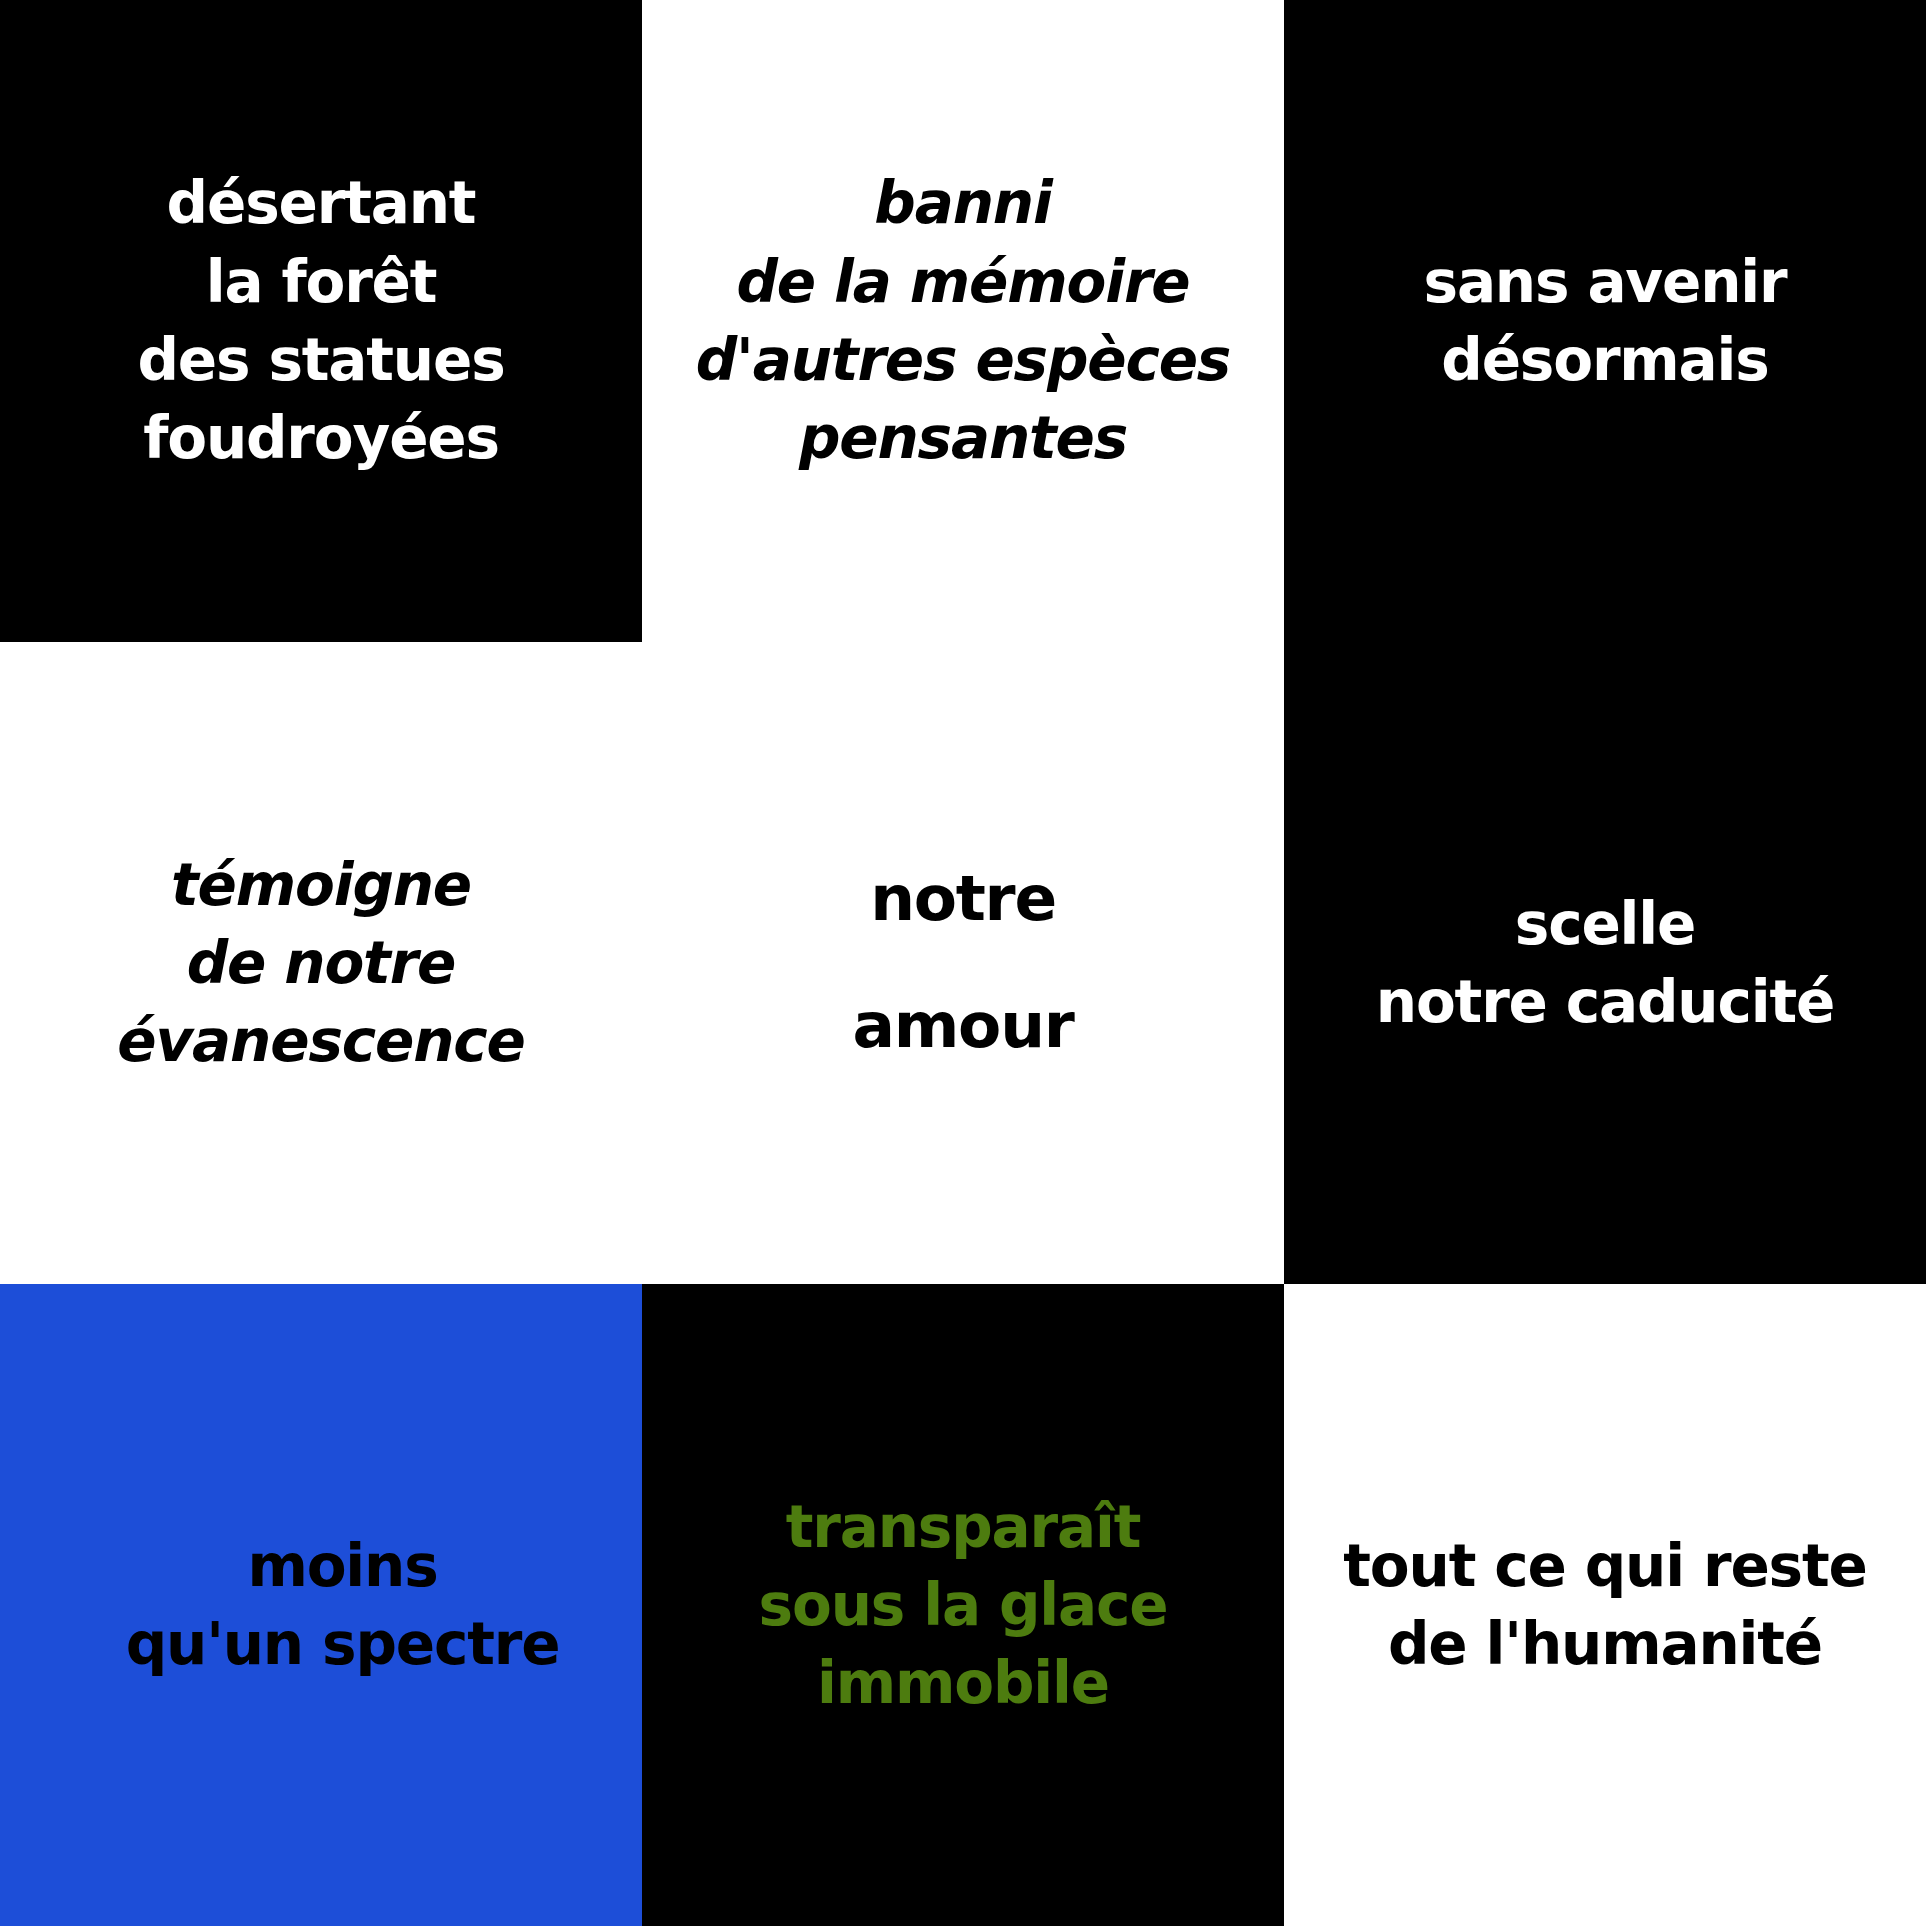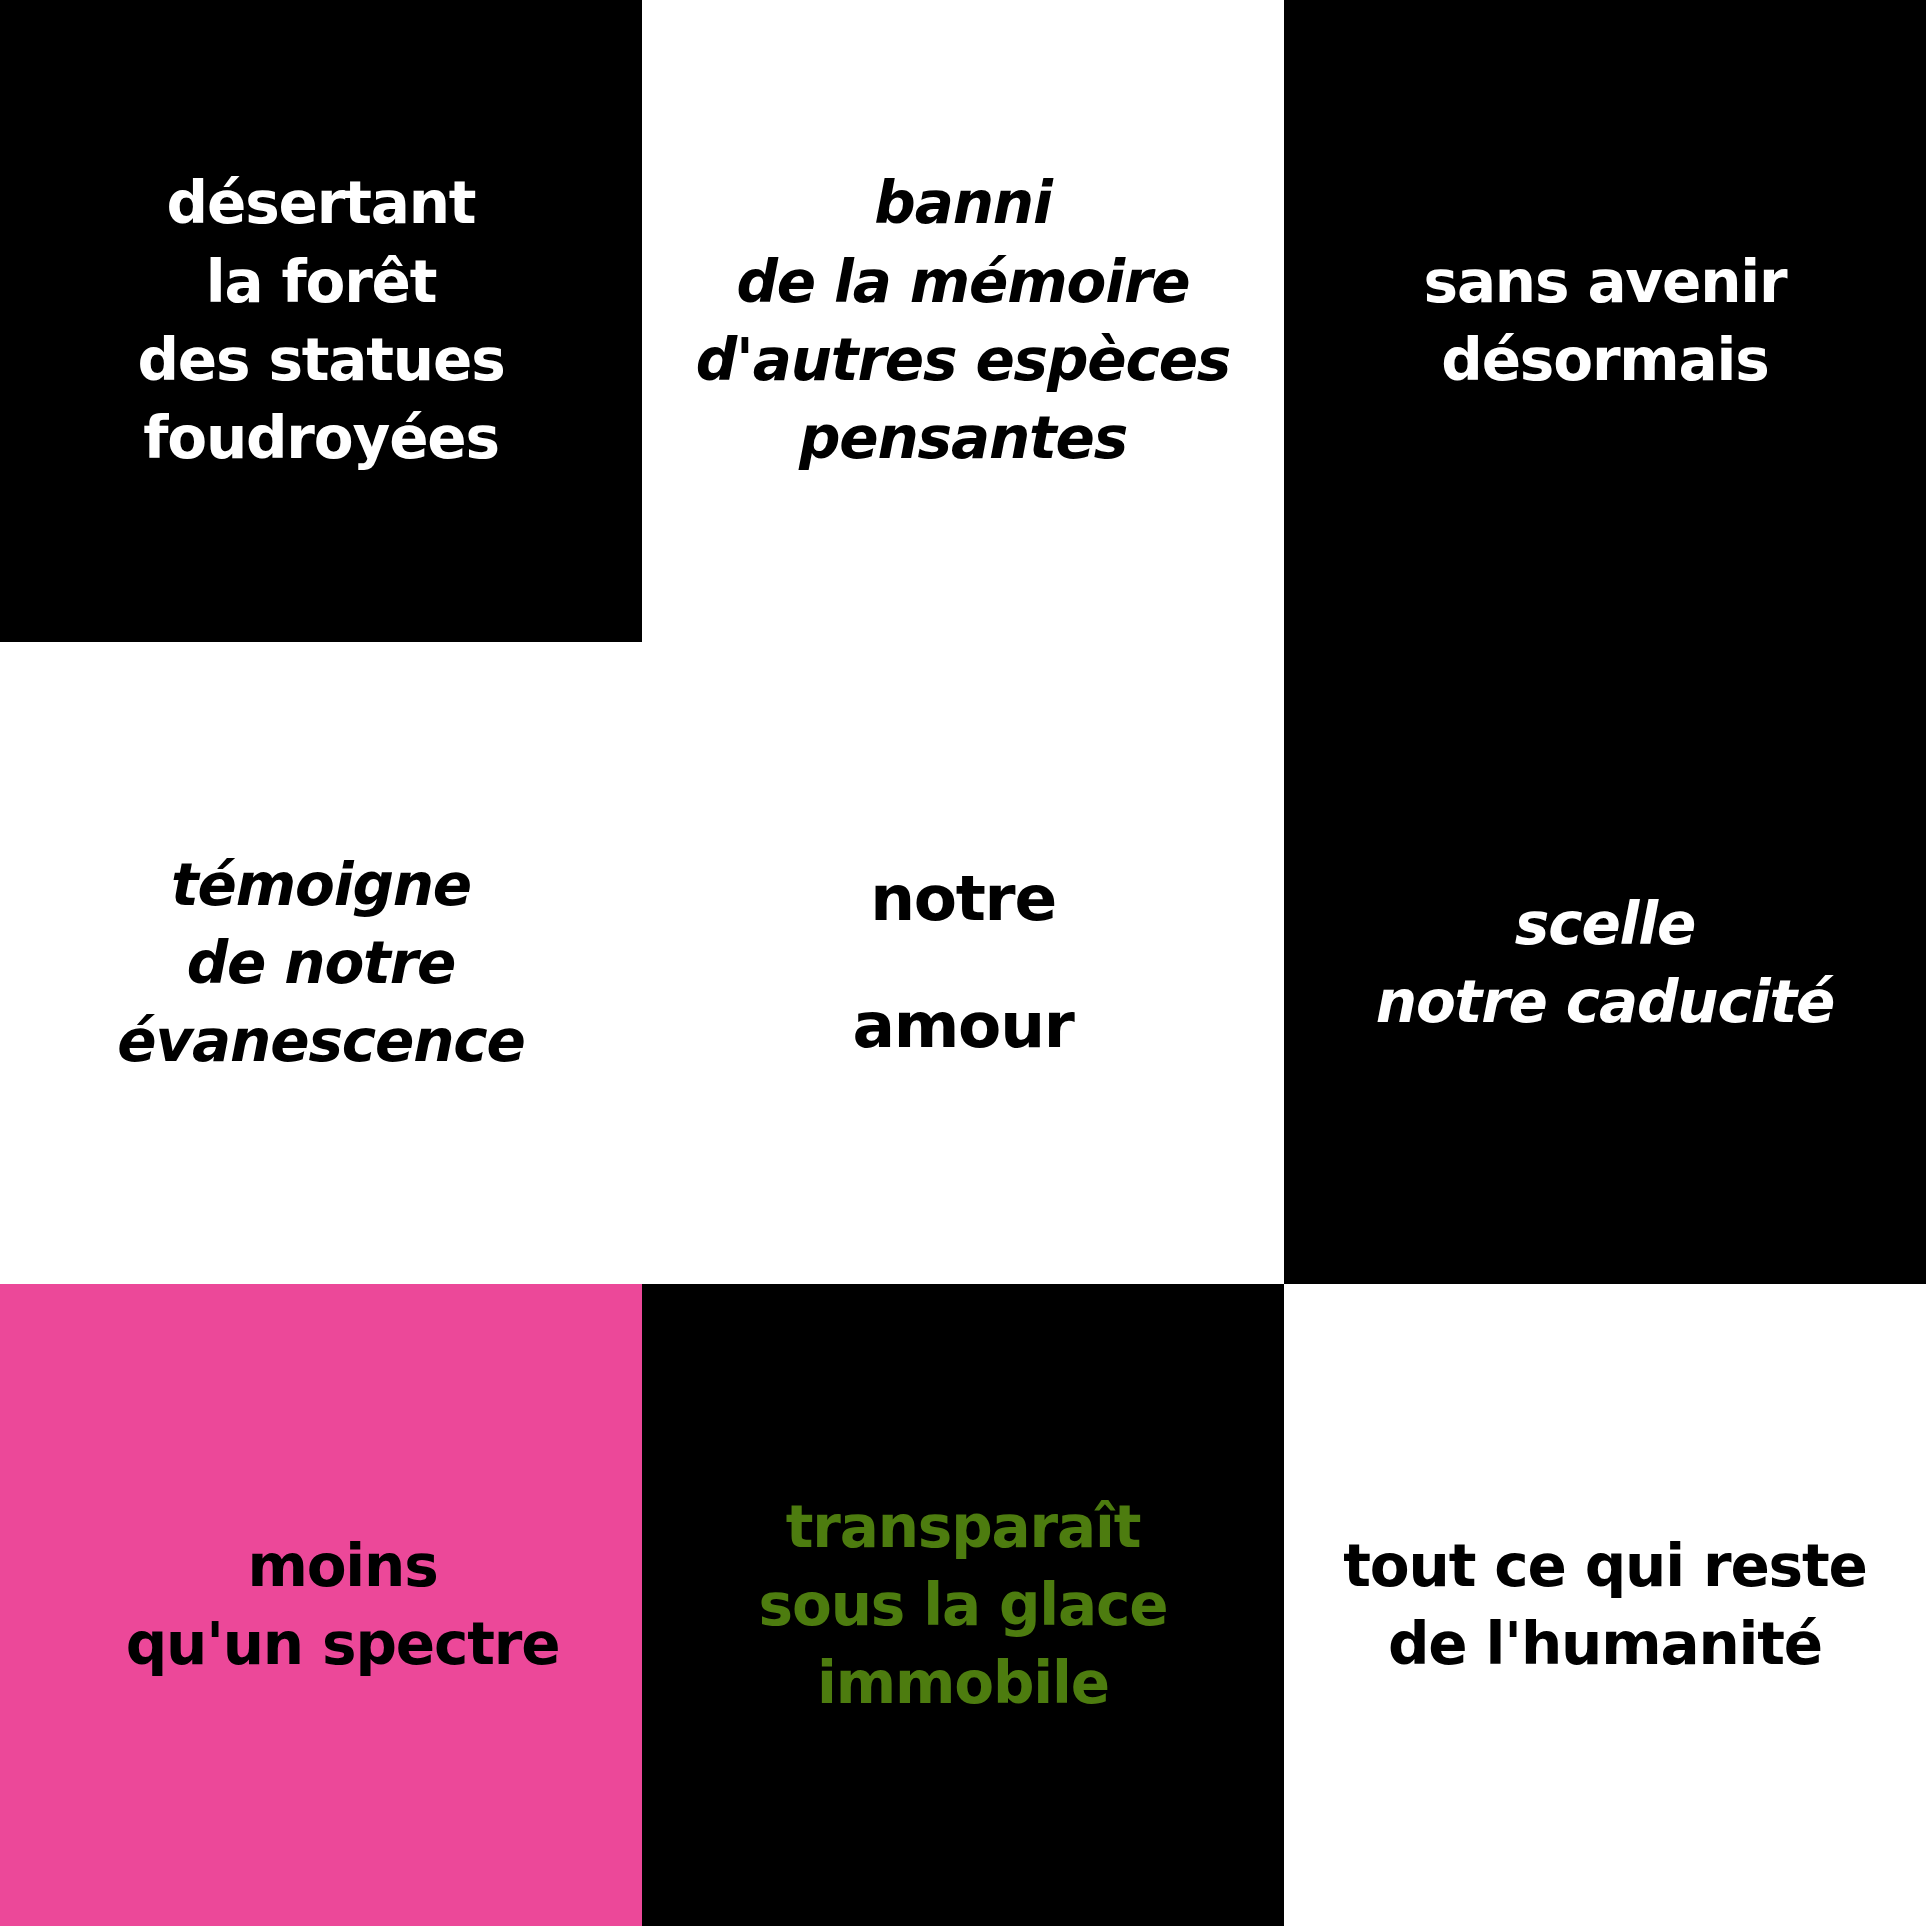--- a/index.html
+++ b/index.html
@@ -66,26 +66,26 @@
     <div class="line">témoigne</div>
     <div class="line">de notre</div>
     <div class="line">évanescence</div>
   </div>
 
   <div class="cell cell--wide-leading" style="background: rgb(255, 255, 255); color: rgb(0, 0, 0); font-style: normal;">
     <div class="line">notre</div>
     <div class="line">amour</div>
   </div>
 
-  <div class="cell" style="background: rgb(0, 0, 0); color: rgb(255, 255, 255); font-style: italic;">
+  <div class="cell" style="background: rgb(0, 0, 0); color: rgb(255, 255, 255); ">
     <div class="line">scelle</div>
     <div class="line">notre caducité</div>
   </div>
 
-  <div class="cell" style="background: #ec4899; color: rgb(0, 0, 0); font-style: normal; padding-left: 43px;">
+  <div class="cell" style="background: #1d4ed8; color: rgb(0, 0, 0); font-style: normal; padding-left: 43px;">
     <div class="line">moins</div>
     <div class="line">qu'un spectre</div>
   </div>
 
   <div class="cell" style="background: rgb(0, 0, 0); color: #4d7c0f; ">
     <div class="line">transparaît</div>
     <div class="line">sous la glace</div>
     <div class="line">immobile</div>
   </div>
 

